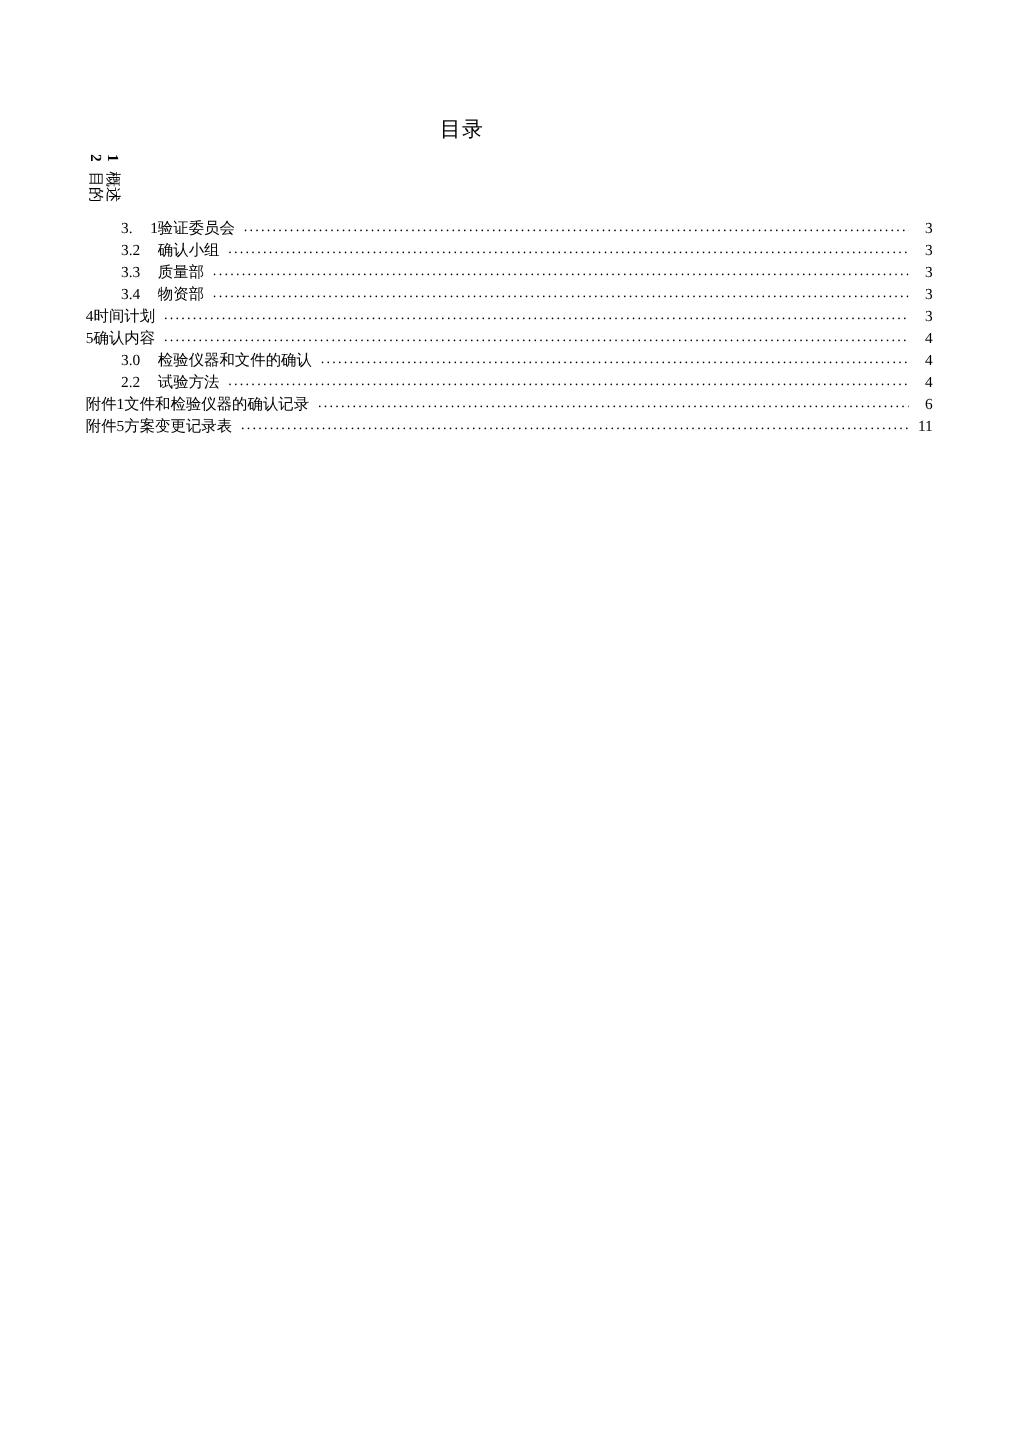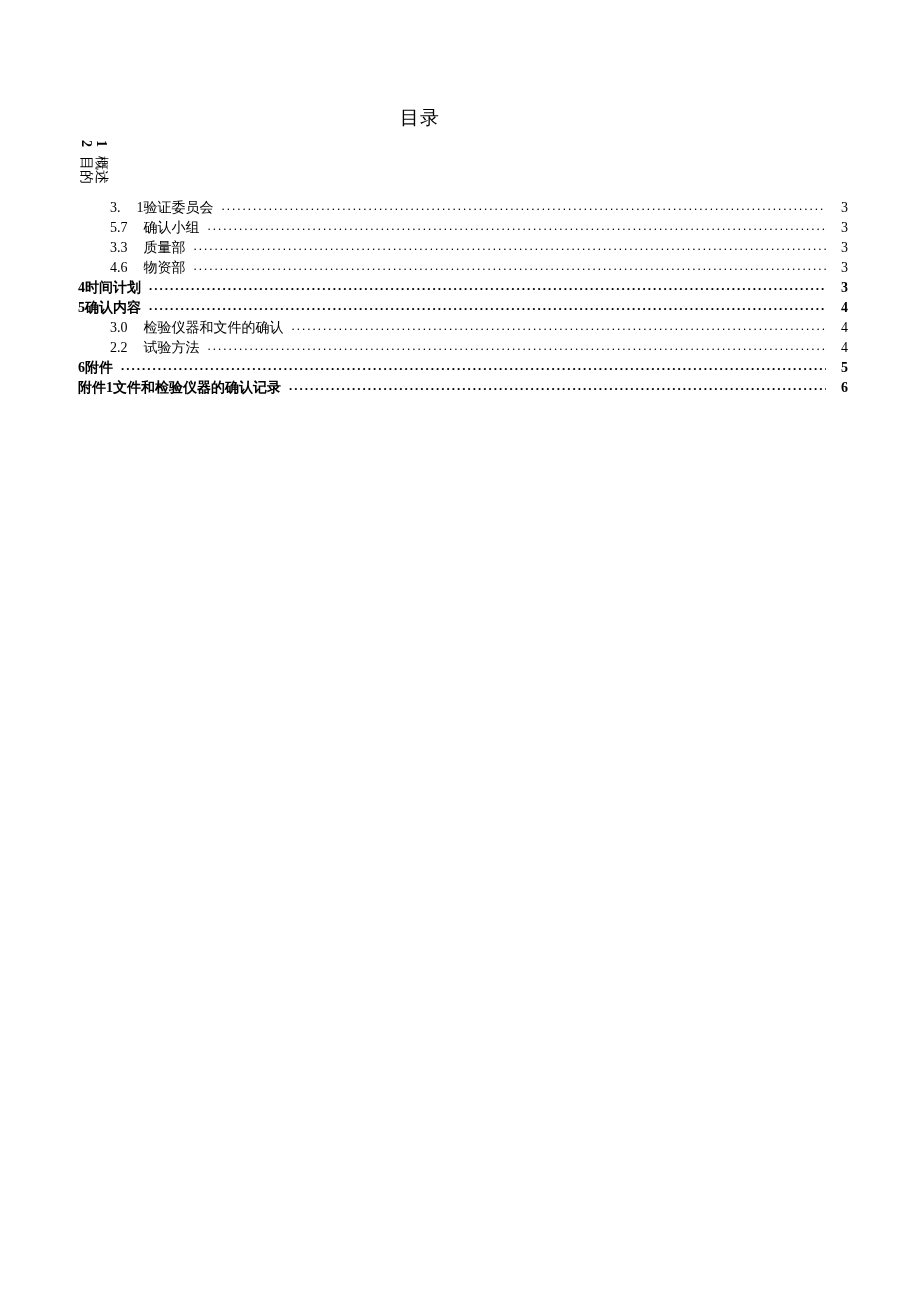--- a/index.html
+++ b/index.html
@@ -57,21 +57,21 @@
     width: 770px;
     font-size: 14px;
   }
   .toc-row {
     display: flex;
     align-items: baseline;
     height: 20px;
     white-space: nowrap;
   }
   .toc-row.indent1 { padding-left: 32px; }
-  .toc-row.indent0 { padding-left: 0; font-weight: bold; }
+  .toc-row.indent0 { padding-left: 0; }
   .toc-num {
     flex: 0 0 auto;
     margin-right: 16px;
   }
   .toc-num.nonum { margin-right: 0; width: 0; }
   .toc-text {
     flex: 0 0 auto;
     margin-right: 4px;
   }
   .toc-dots {
@@ -117,35 +117,35 @@
   <div class="toc">
 
     <div class="toc-row indent1">
       <span class="toc-num">3.</span>
       <span class="toc-text">1验证委员会</span>
       <span class="toc-dots"></span>
       <span class="toc-page">3</span>
     </div>
 
     <div class="toc-row indent1">
-      <span class="toc-num">5.7</span>
+      <span class="toc-num">3.2</span>
       <span class="toc-text">确认小组</span>
       <span class="toc-dots"></span>
       <span class="toc-page">3</span>
     </div>
 
     <div class="toc-row indent1">
       <span class="toc-num">3.3</span>
       <span class="toc-text">质量部</span>
       <span class="toc-dots"></span>
       <span class="toc-page">3</span>
     </div>
 
     <div class="toc-row indent1">
-      <span class="toc-num">4.6</span>
+      <span class="toc-num">3.4</span>
       <span class="toc-text">物资部</span>
       <span class="toc-dots"></span>
       <span class="toc-page">3</span>
     </div>
 
     <div class="toc-row indent0">
       <span class="toc-num nonum"></span>
       <span class="toc-text">4时间计划</span>
       <span class="toc-dots"></span>
       <span class="toc-page">3</span>
@@ -165,32 +165,32 @@
       <span class="toc-page">4</span>
     </div>
 
     <div class="toc-row indent1">
       <span class="toc-num">2.2</span>
       <span class="toc-text">试验方法</span>
       <span class="toc-dots"></span>
       <span class="toc-page">4</span>
     </div>
 
-    <div class="toc-row indent0">
-      <span class="toc-num nonum"></span>
-      <span class="toc-text">6附件</span>
-      <span class="toc-dots"></span>
-      <span class="toc-page">5</span>
-    </div>
 
     <div class="toc-row indent0">
       <span class="toc-num nonum"></span>
       <span class="toc-text">附件1文件和检验仪器的确认记录</span>
       <span class="toc-dots"></span>
       <span class="toc-page">6</span>
     </div>
 
 
 
 
+    <div class="toc-row indent0">
+      <span class="toc-num nonum"></span>
+      <span class="toc-text">附件5方案变更记录表</span>
+      <span class="toc-dots"></span>
+      <span class="toc-page">11</span>
+    </div>
 
   </div>
 </div>
 
 </body></html>

